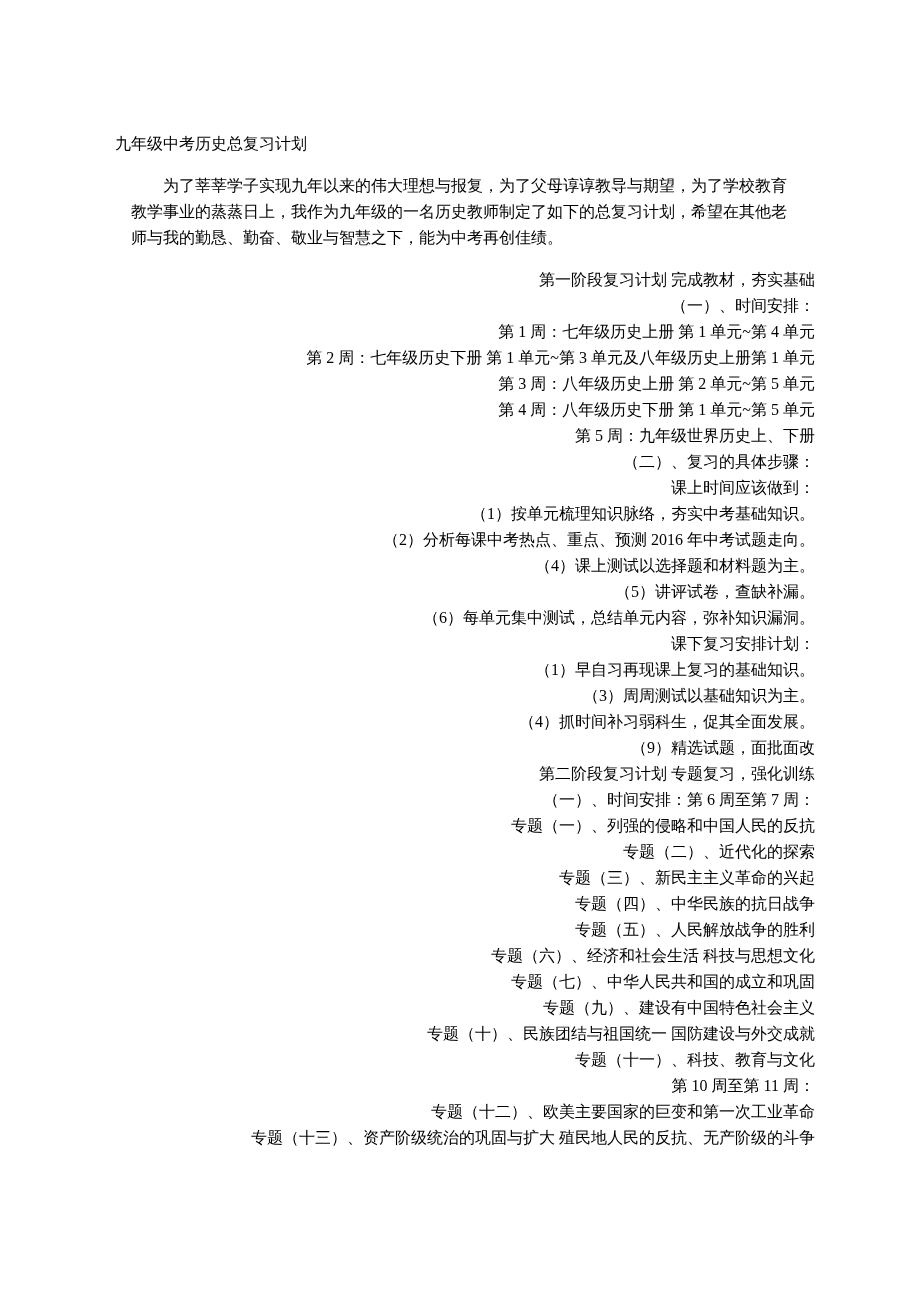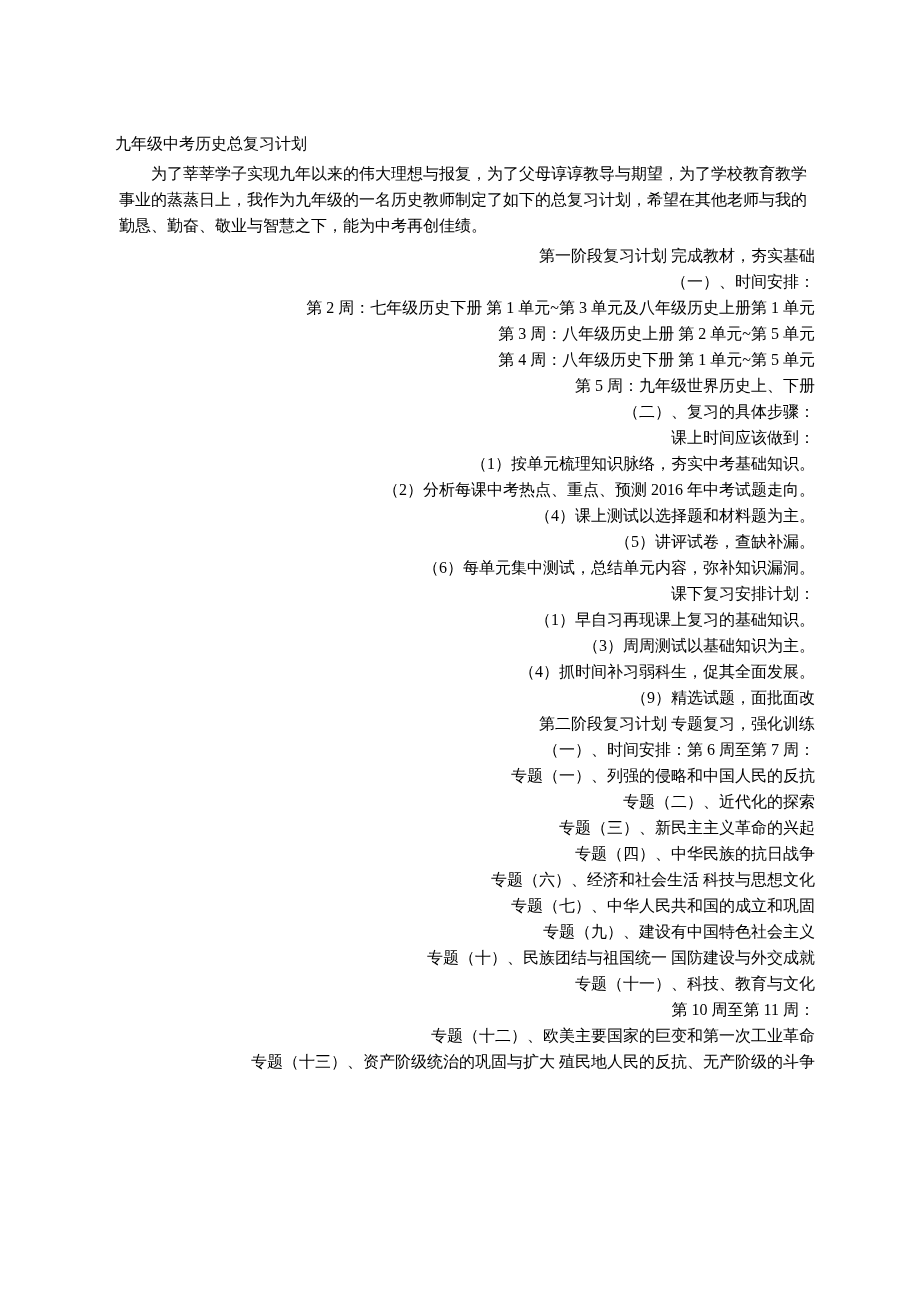--- a/index.html
+++ b/index.html
@@ -14,36 +14,37 @@
       color: #000000;
       font-size: 16px;
       line-height: 26px;
     }
     .title {
       text-align: left;
       margin-bottom: 4px;
     }
     .intro {
       text-indent: 2em;
-      margin: 4px;
+      margin: 16px;
     }
     .line {
       margin: 0;
       text-align: right;
     }
   </style>
 </head>
 <body>
 
 <div class="page">
   <p class="title">九年级中考历史总复习计划</p>
   <p class="intro">为了莘莘学子实现九年以来的伟大理想与报复，为了父母谆谆教导与期望，为了学校教育教学事业的蒸蒸日上，我作为九年级的一名历史教师制定了如下的总复习计划，希望在其他老师与我的勤恳、勤奋、敬业与智慧之下，能为中考再创佳绩。</p>
   <div id="lines-container">
       <p class="line">第一阶段复习计划  完成教材，夯实基础</p>
       <p class="line">（一）、时间安排：</p>
+      <p class="line">第 1 周：七年级历史上册  第 1 单元~第 4 单元</p>
       <p class="line">第 2 周：七年级历史下册  第 1 单元~第 3 单元及八年级历史上册第 1 单元</p>
       <p class="line">第 3 周：八年级历史上册  第 2 单元~第 5 单元</p>
       <p class="line">第 4 周：八年级历史下册  第 1 单元~第 5 单元</p>
       <p class="line">第 5 周：九年级世界历史上、下册</p>
       <p class="line">（二）、复习的具体步骤：</p>
       <p class="line">课上时间应该做到：</p>
       <p class="line">（1）按单元梳理知识脉络，夯实中考基础知识。</p>
       <p class="line">（2）分析每课中考热点、重点、预测 2016 年中考试题走向。</p>
       <p class="line">（4）课上测试以选择题和材料题为主。</p>
       <p class="line">（5）讲评试卷，查缺补漏。</p>
@@ -52,20 +53,21 @@
       <p class="line">（1）早自习再现课上复习的基础知识。</p>
       <p class="line">（3）周周测试以基础知识为主。</p>
       <p class="line">（4）抓时间补习弱科生，促其全面发展。</p>
       <p class="line">（9）精选试题，面批面改</p>
       <p class="line">第二阶段复习计划  专题复习，强化训练</p>
       <p class="line">（一）、时间安排：第 6 周至第 7 周：</p>
       <p class="line">专题（一）、列强的侵略和中国人民的反抗</p>
       <p class="line">专题（二）、近代化的探索</p>
       <p class="line">专题（三）、新民主主义革命的兴起</p>
       <p class="line">专题（四）、中华民族的抗日战争</p>
+      <p class="line">专题（五）、人民解放战争的胜利</p>
       <p class="line">专题（六）、经济和社会生活  科技与思想文化</p>
       <p class="line">专题（七）、中华人民共和国的成立和巩固</p>
       <p class="line">专题（九）、建设有中国特色社会主义</p>
       <p class="line">专题（十）、民族团结与祖国统一  国防建设与外交成就</p>
       <p class="line">专题（十一）、科技、教育与文化</p>
       <p class="line">第 10 周至第 11 周：</p>
       <p class="line">专题（十二）、欧美主要国家的巨变和第一次工业革命</p>
       <p class="line">专题（十三）、资产阶级统治的巩固与扩大  殖民地人民的反抗、无产阶级的斗争</p>
     </div>
 </div>

